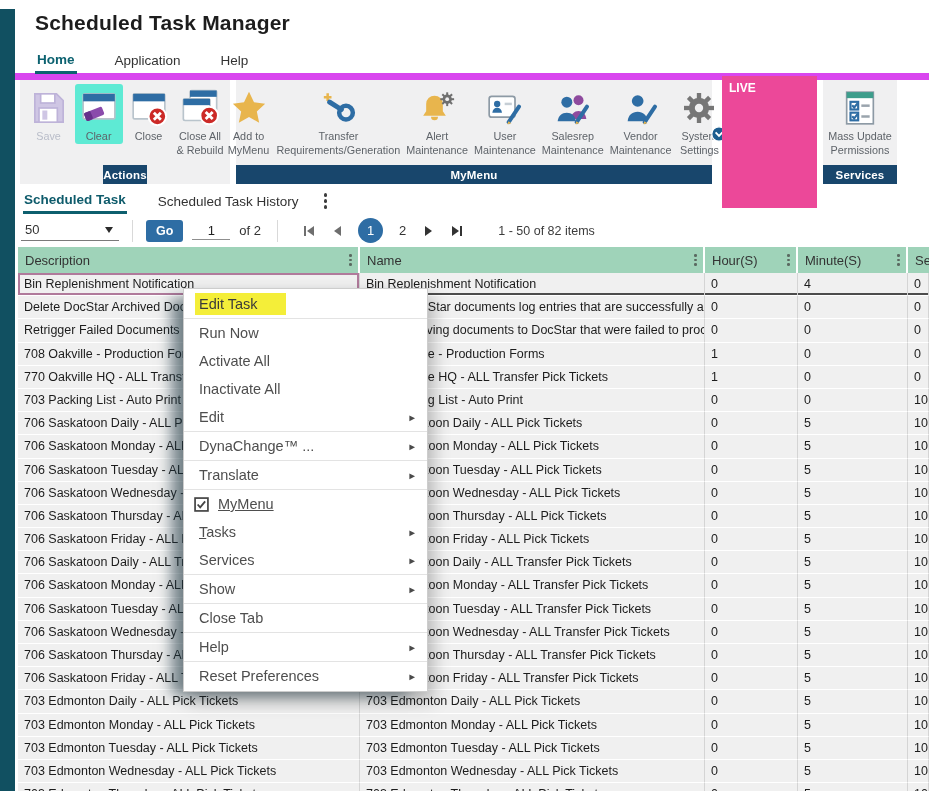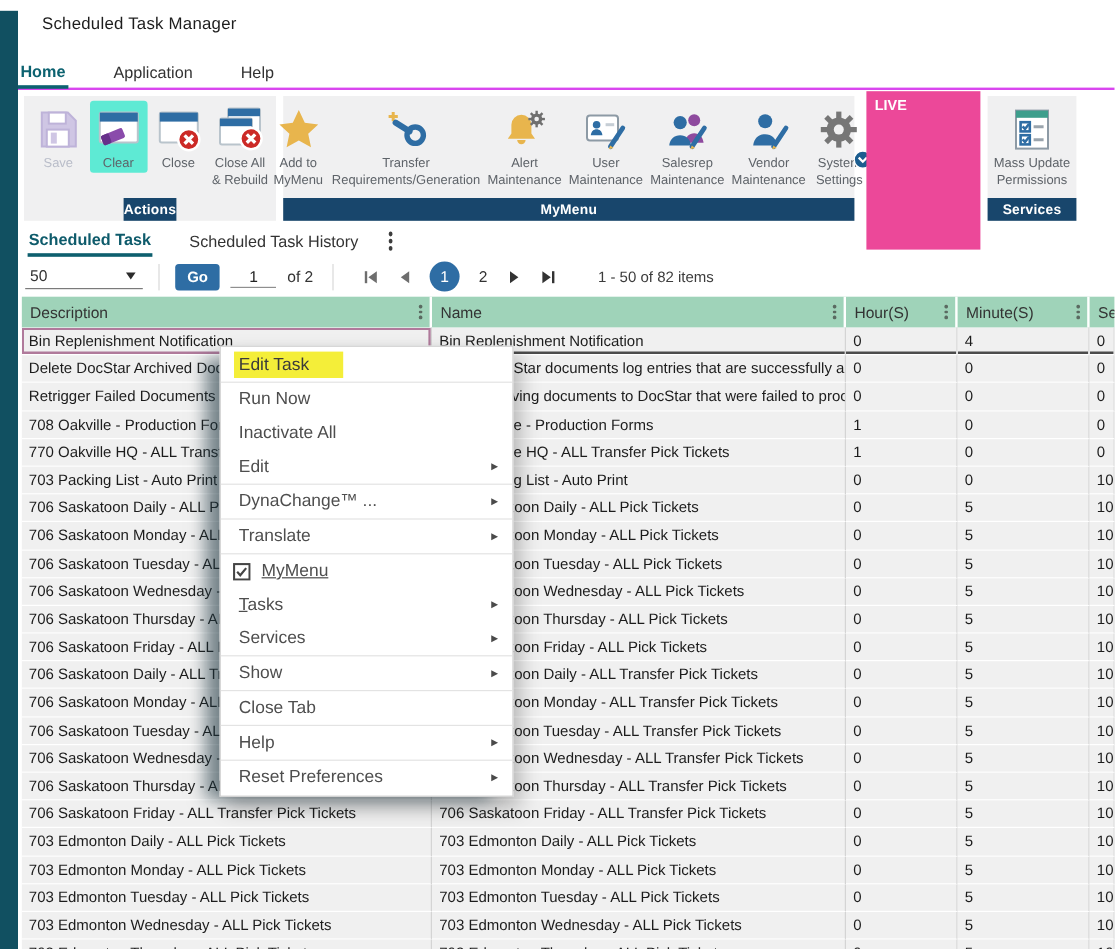--- a/index.html
+++ b/index.html
@@ -1,21 +1,21 @@
 <!DOCTYPE html>
 <html><head>
 <meta charset="utf-8">
 <style>
   html,body{margin:0;padding:0;background:#fff;}
   .app{position:relative;width:929px;height:791px;background:#fff;overflow:hidden;
        font-family:"Liberation Sans",sans-serif;-webkit-font-smoothing:antialiased;}
   .left-strip{position:absolute;left:0;top:9px;width:15px;height:782px;background:#115061;}
-  .title{position:absolute;left:35px;top:11px;font-size:14px;font-weight:400;color:#1d1d1d;letter-spacing:.2px;}
-  .menubar{position:absolute;left:15px;top:47px;right:0;height:26px;border-bottom:2px solid #d946ef;
-           display:flex;align-items:stretch;gap:36px;padding-left:0;font-size:13.5px;color:#333;}
+  .title{position:absolute;left:35px;top:11px;font-size:21px;font-weight:700;color:#1d1d1d;letter-spacing:.2px;}
+  .menubar{position:absolute;left:15px;top:47px;right:0;height:26px;border-bottom:7px solid #d946ef;
+           display:flex;align-items:stretch;gap:36px;padding-left:20px;font-size:13.5px;color:#333;}
   .menubar .mitem{display:flex;align-items:center;padding:0 2px;cursor:default;}
   .menubar .mitem.active{color:#0c6270;font-weight:700;border-bottom:3px solid #0c6270;margin-bottom:-1px;}
   
   .ribbon{position:absolute;left:15px;top:75px;right:0;height:110px;}
   .rgroup{position:absolute;top:5px;height:104px;background:#f0f0f1;display:flex;flex-direction:column;}
   .rg-actions{left:5px;width:210px;align-items:center;}
   .rg-mymenu{left:221px;width:476px;}
   .rg-services{left:808px;width:74px;}
   .ricons{flex:1;display:flex;align-items:flex-start;justify-content:center;padding-top:4px;gap:2px;}
   .rbtn{position:relative;display:flex;flex-direction:column;align-items:center;padding:3px 2px 1px 2px;border-radius:3px;cursor:pointer;}
@@ -547,20 +547,23 @@
 
   <div class="ctx">
       <div class="mi">
         <span class="mlbl hl">Edit Task</span>
       </div>
       <div class="sep"></div>
       <div class="mi">
         <span class="mlbl">Run Now</span>
       </div>
       <div class="mi">
+        <span class="mlbl">Activate All</span>
+      </div>
+      <div class="mi">
         <span class="mlbl">Inactivate All</span>
       </div>
       <div class="mi">
         <span class="mlbl">Edit</span>
         <span class="marrow">►</span>
       </div>
       <div class="sep"></div>
       <div class="mi">
         <span class="mlbl">DynaChange™ ...</span>
         <span class="marrow">►</span>

